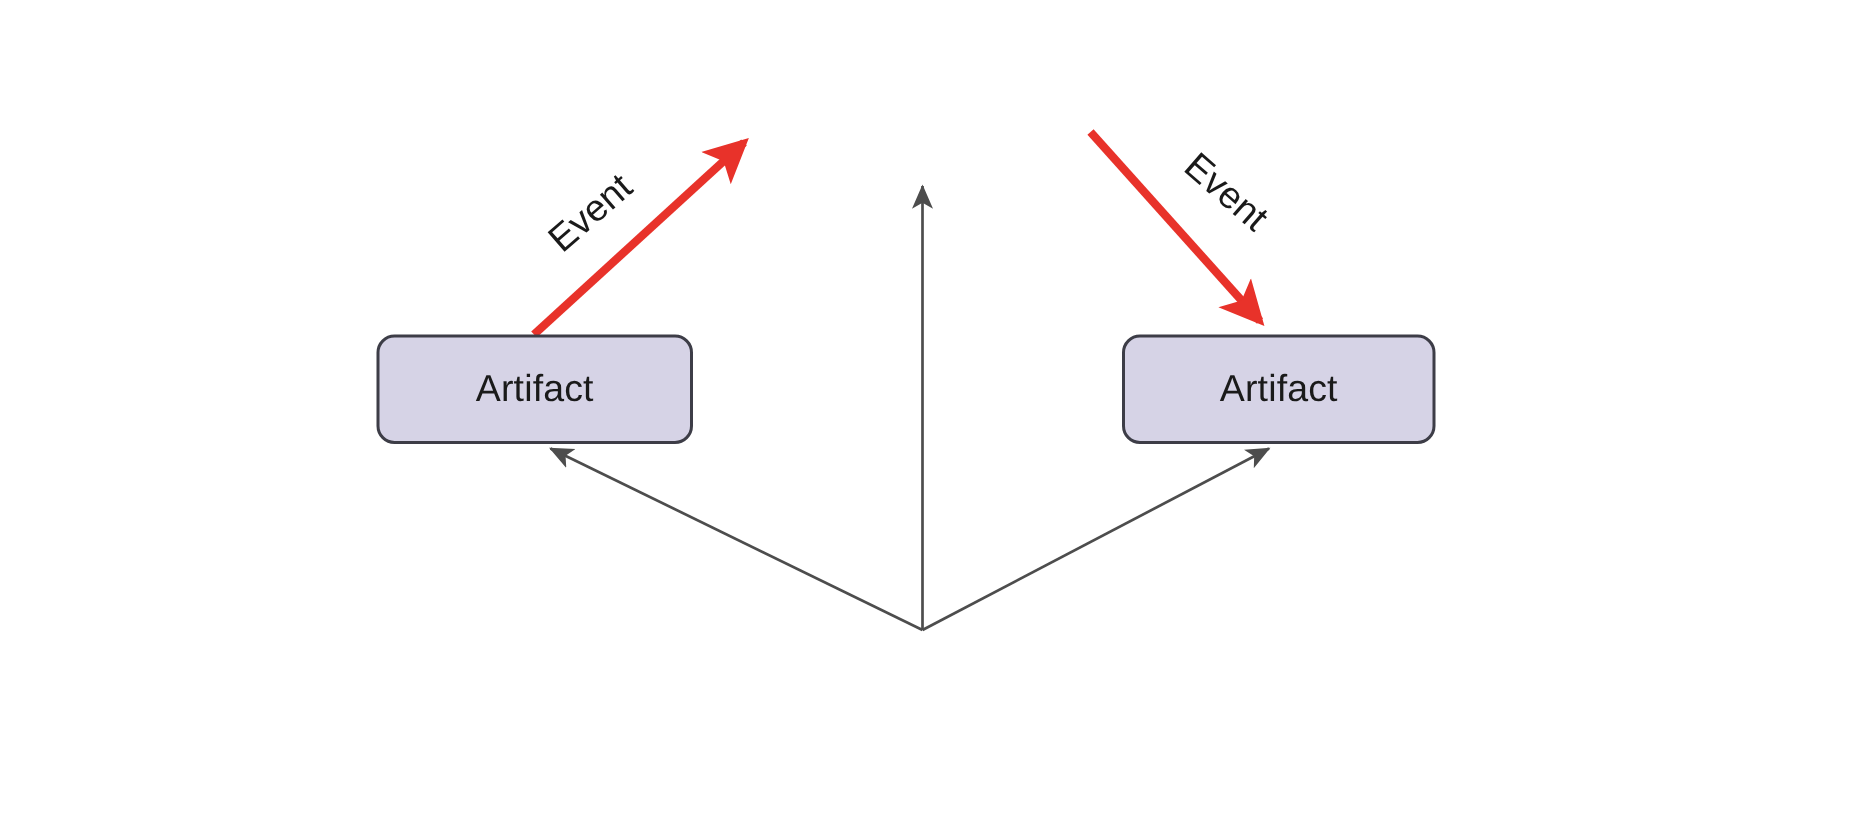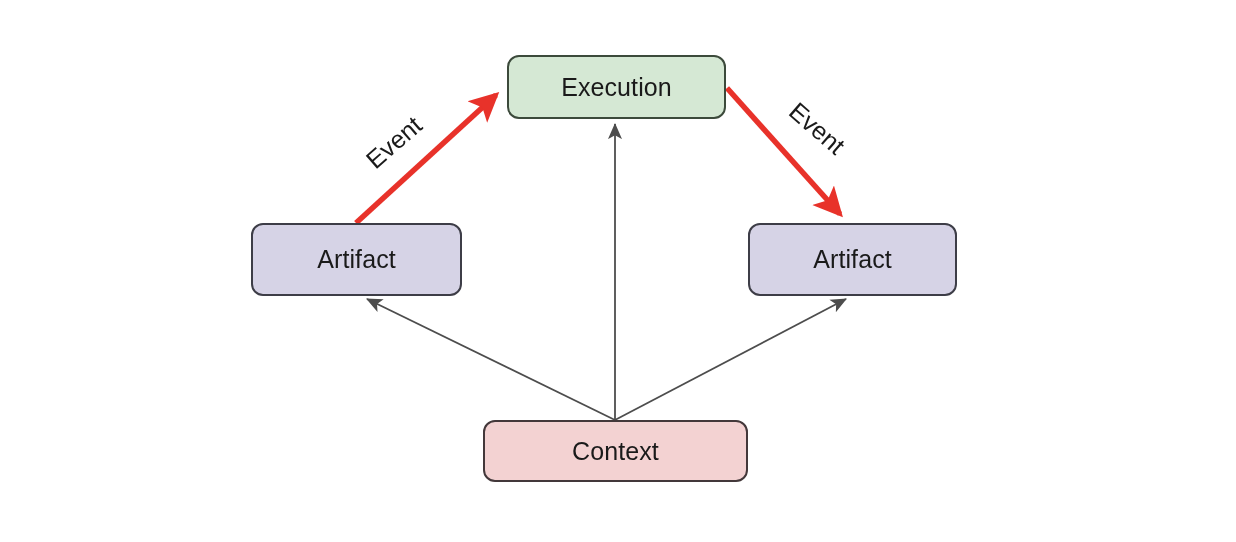--- a/index.html
+++ b/index.html
@@ -112,33 +112,27 @@
 
     <line x1="615" y1="420" x2="615" y2="124" stroke="#4d4d4d" stroke-width="1.8" marker-end="url(#arrow-gray)"></line>
 
     <line x1="615" y1="420" x2="846" y2="299" stroke="#4d4d4d" stroke-width="1.8" marker-end="url(#arrow-gray)"></line>
 
     <line x1="356" y1="223" x2="496" y2="95" stroke="#e8322a" stroke-width="5.5" marker-end="url(#arrow-red)"></line>
 
     <line x1="727" y1="88" x2="840" y2="214" stroke="#e8322a" stroke-width="5.5" marker-end="url(#arrow-red)"></line>
   </svg>
 
-  <div class="node" id="node-execution">
-    <span class="node-label">Execution</span>
-  </div>
 
   <div class="node" id="node-artifact-left">
     <span class="node-label">Artifact</span>
   </div>
 
   <div class="node" id="node-artifact-right">
     <span class="node-label">Artifact</span>
   </div>
 
-  <div class="node" id="node-context">
-    <span class="node-label">Context</span>
-  </div>
 
   <div class="edge-label" id="edge-label-event-left">Event</div>
 
   <div class="edge-label" id="edge-label-event-right">Event</div>
 
 </div>
 
 </body></html>

